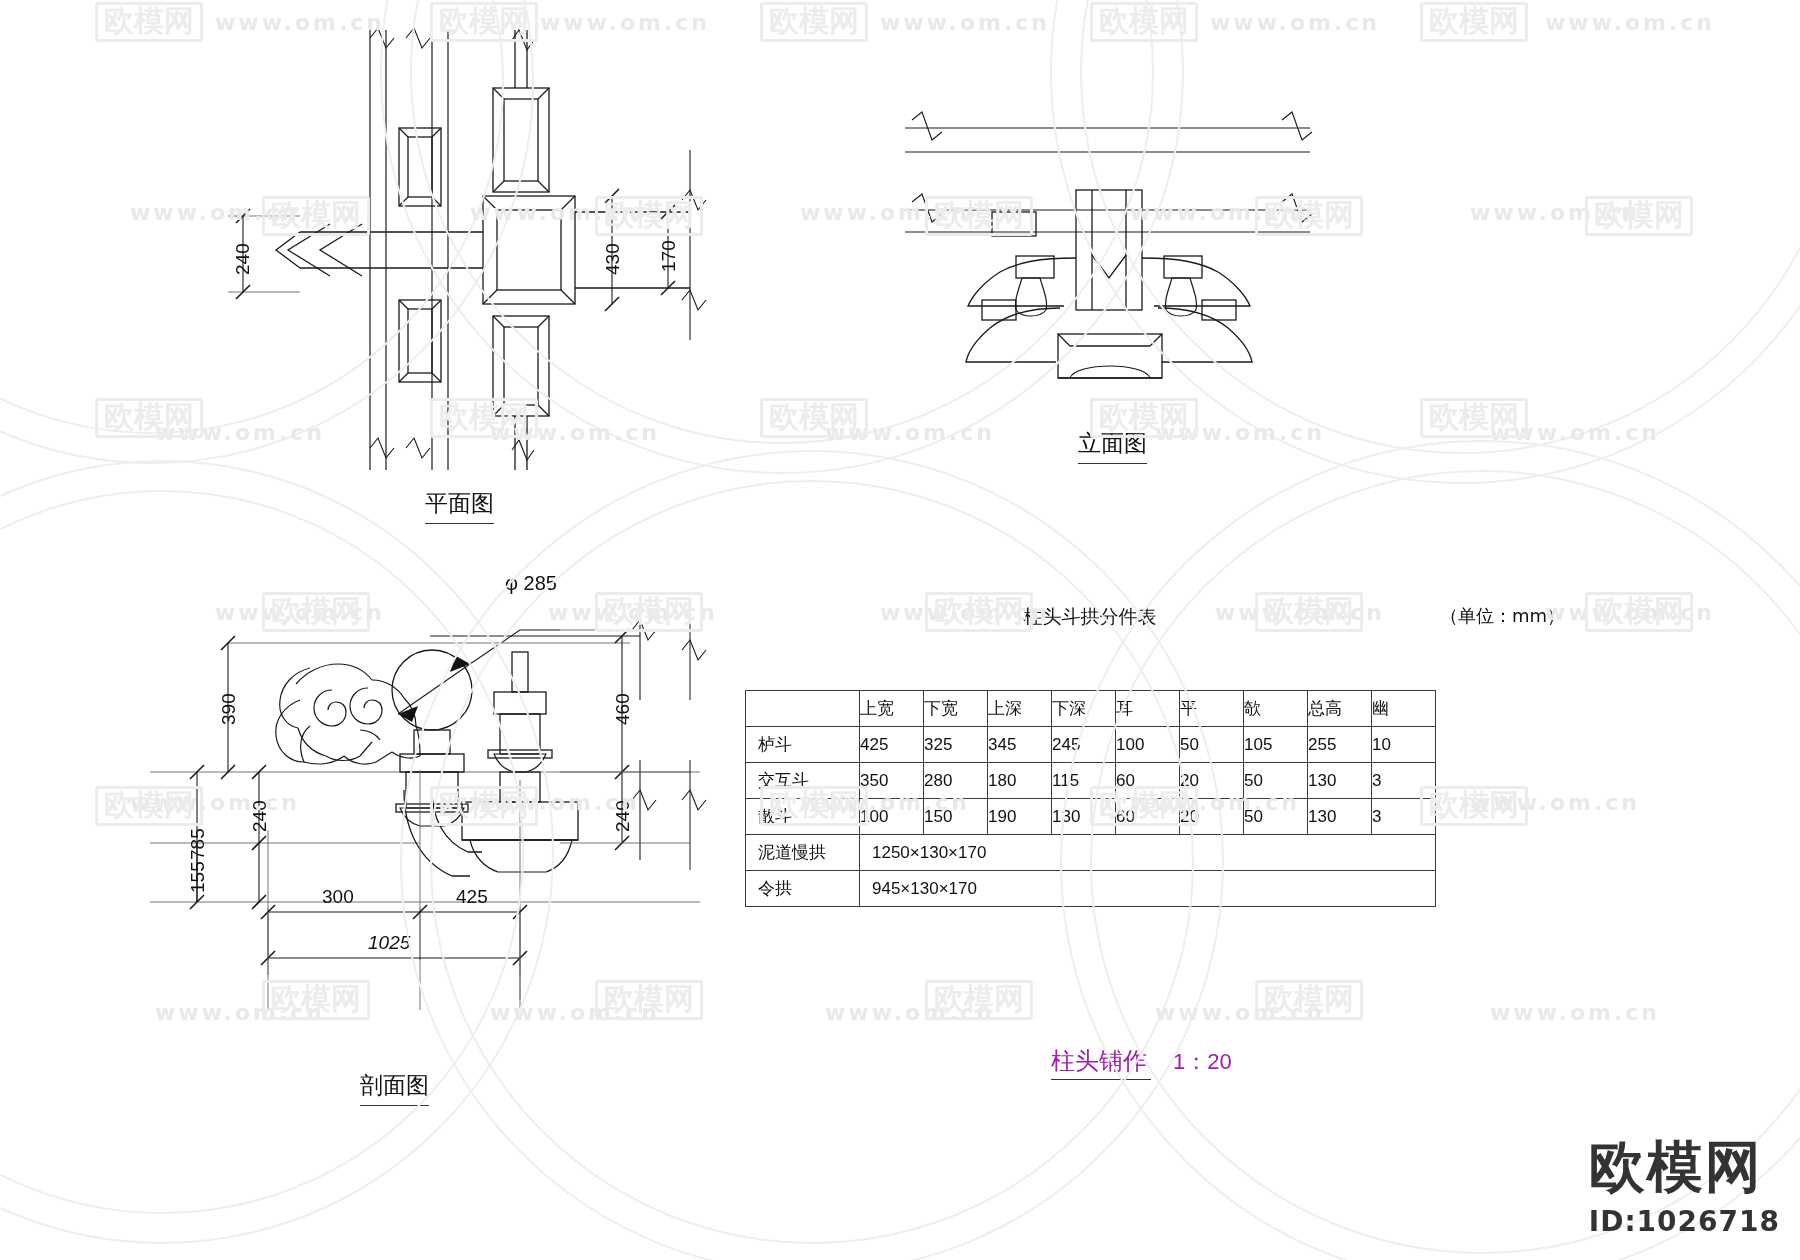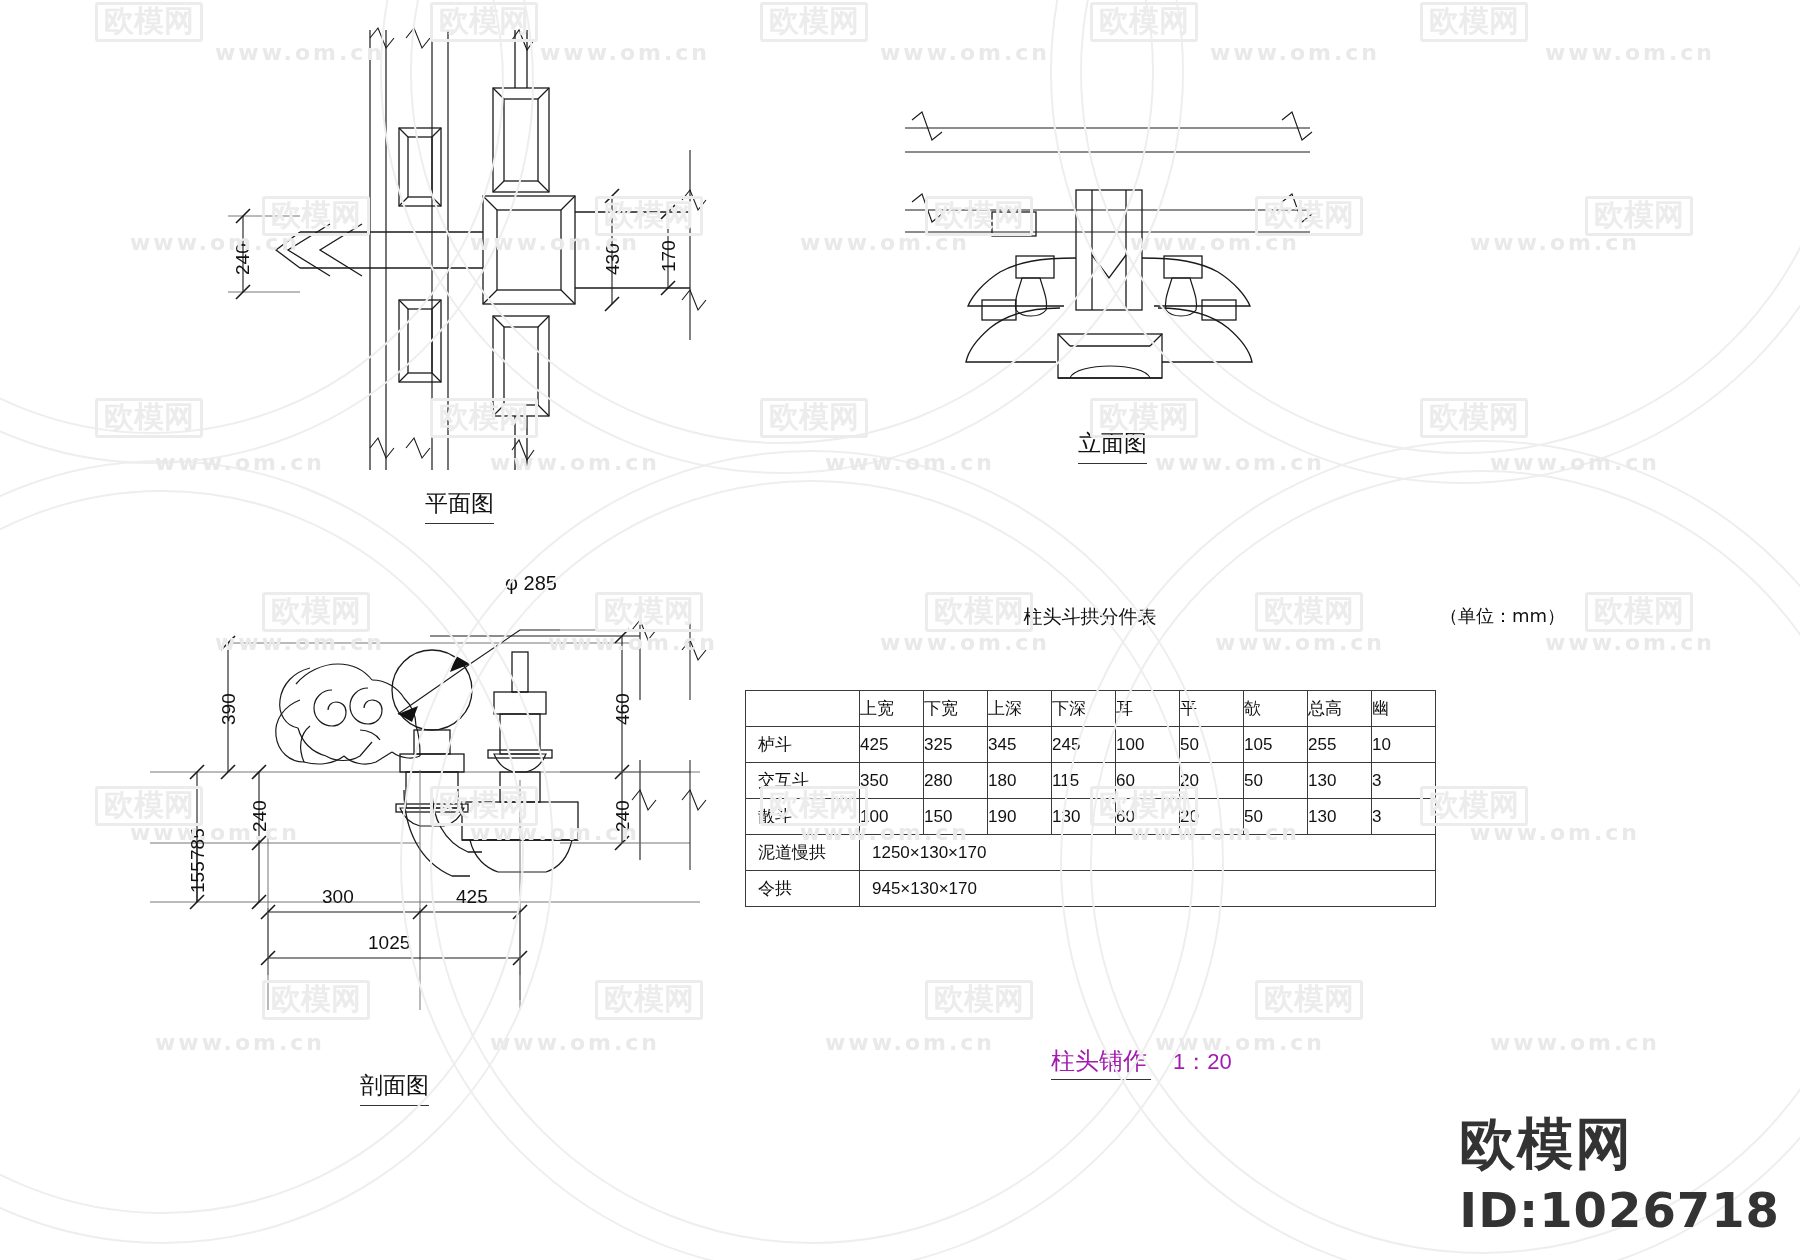--- a/index.html
+++ b/index.html
@@ -29,21 +29,20 @@
     z-index: 5;
   }
   .wm-text {
     position: absolute;
     color: #e9e9e9;
     font-size: 22px;
     letter-spacing: 3px;
     font-family: "DejaVu Sans", sans-serif;
     white-space: nowrap;
     font-weight: 700;
-    margin-top: 30px;
   }
   .wm-logo {
     position: absolute;
     color: #ececec;
     font-size: 30px;
     font-weight: 700;
     white-space: nowrap;
     font-family: "DejaVu Sans", sans-serif;
   }
   .wm-logo .wm-box {
@@ -173,21 +172,21 @@
   #brand .brand-name {
     font-size: 56px;
     font-weight: 700;
     color: #333333;
     letter-spacing: 2px;
     font-family: "DejaVu Sans", sans-serif;
     line-height: 1.05;
   }
   #brand .brand-id {
     margin-top: 8px;
-    font-size: 48px;
+    font-size: 28px;
     font-weight: 700;
     color: #333333;
     font-family: "DejaVu Sans", sans-serif;
     letter-spacing: 1px;
   }
 </style>
 </head>
 <body>
 
 <div class="wm-layer" id="wm-layer">
@@ -465,21 +464,21 @@
 
 <div class="dim vert" style="left:218px; top:725px;">390</div>
 <div class="dim vert" style="left:187px; top:860px;">785</div>
 <div class="dim vert" style="left:249px; top:832px;">240</div>
 <div class="dim vert" style="left:187px; top:893px;">155</div>
 <div class="dim vert" style="left:612px; top:725px;">460</div>
 <div class="dim vert" style="left:612px; top:832px;">240</div>
 
 <div class="dim" style="left:322px; top:886px;">300</div>
 <div class="dim" style="left:456px; top:886px;">425</div>
-<div class="dim" style="left:368px; top:932px;">1025</div>
+<div class="dim" style="left:368px; top:932px;font-style:italic;">1025</div>
 
 <div class="dim" style="left:505px; top:572px; font-size:20px;">φ 285</div>
 
 <div class="view-title" style="left:425px; top:488px;font-family:Liberation Mono, monospace;">
   <span class="underline">平面图</span>
 </div>
 <div class="view-title" style="left:1078px; top:428px;">
   <span class="underline">立面图</span>
 </div>
 <div class="view-title" style="left:360px; top:1070px;">

